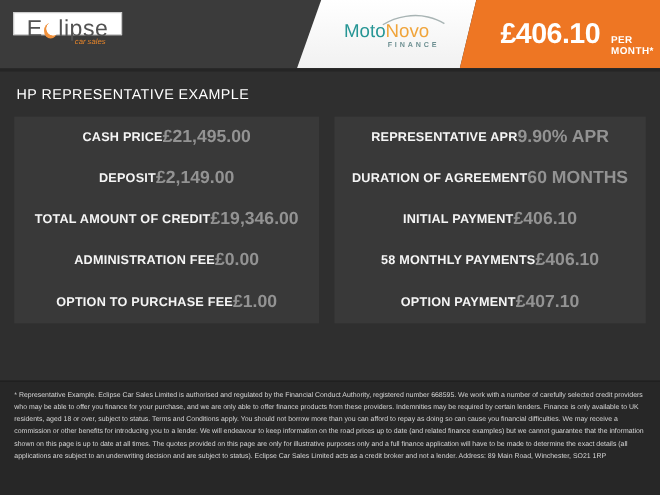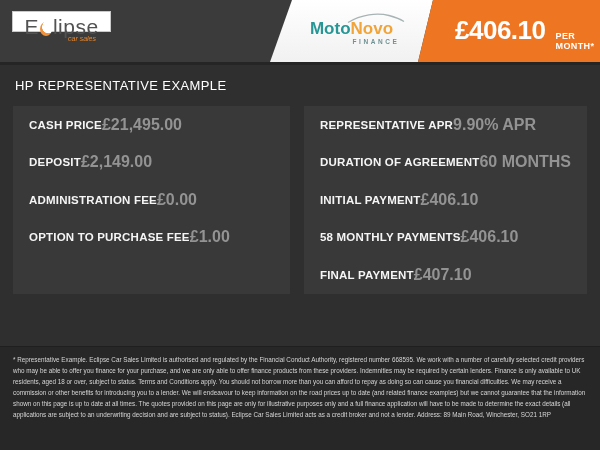--- a/index.html
+++ b/index.html
@@ -13,38 +13,38 @@
     background:linear-gradient(180deg,#ffffff 0%,#f1f1f1 100%);
     clip-path:polygon(22px 0, 163px 0, 148px 62px, 0 62px); }
   .band-orange { position:absolute; left:418px; top:0; width:182px; height:62px;
     background:#ee7623; clip-path:polygon(15px 0, 182px 0, 182px 62px, 0 62px);
     display:flex; align-items:baseline; padding:17px 0 0 37px; }
   .price-amount { font-size:26px; font-weight:700; color:#ffffff; letter-spacing:-0.5px; line-height:1; }
   .price-suffix { font-size:9px; font-weight:700; color:#ffffff; margin-left:10px; letter-spacing:0.4px; }
 
   .mn-logo { position:absolute; left:50%; top:50%; transform:translate(-50%,-46%); width:98px; text-align:center; }
   .mn-swoosh { position:absolute; right:-4px; top:-8px; }
-  .mn-word { font-size:17px; font-weight:700; line-height:1; }
+  .mn-word { font-size:17px; font-weight:400; line-height:1; }
   .mn-moto { color:#279695; }
   .mn-novo { color:#f0a43a; }
   .mn-finance { font-size:6.5px; font-weight:700; letter-spacing:2.6px; color:#6f9193; text-align:right; padding-right:1px; margin-top:1px; }
 
   .dealer-logo { position:absolute; left:12px; top:11px; width:99px; height:21px;
     background:#ffffff; border:1px solid #c9c9c9; text-align:center; }
   .dealer-word { font-size:21px; color:#525252; letter-spacing:0.5px; line-height:1; margin-top:4px; }
   .moon { display:inline-block; width:12px; height:14px; border-radius:50%;
     background:radial-gradient(circle at 70% 36%, #ffffff 49%, #f0913c 53%); vertical-align:-2px; margin:0 1px; }
   .dealer-tagline { font-size:7px; font-style:italic; color:#e8862a; text-align:right; padding-right:14px; margin-top:-2px; }
 
   
   main { flex:1 1 auto; background:#2f2f2f; border-top:3px solid #252525; }
   .page-title { font-size:13px; font-weight:400; color:#ffffff; letter-spacing:0.4px; margin:13px 0 0 15px; }
   .panels { display:flex; gap:14px; margin:13px 13px 0 13px; }
   .panel { flex:1 1 0; background:#393939; padding:0 16px; }
-  .row { height:37.5px; display:flex; justify-content:flex-start; align-items:center; }
+  .row { height:37.5px; display:flex; justify-content:center; align-items:center; }
   .row-label { font-size:11.5px; font-weight:700; color:#f5f5f5; letter-spacing:0.2px; white-space:nowrap; }
   .row-value { font-size:16px; font-weight:700; color:#939393; white-space:nowrap; }
 
   
   footer { flex:0 0 104px; background:#272727; border-top:1px solid #1f1f1f; padding:7px 13px 0 13px; }
   .smallprint { font-size:6.3px; line-height:11px; color:#d6d6d6; }
 </style>
 </head>
 <body>
 
@@ -79,20 +79,24 @@
       <section class="panel">
         <div class="row">
           <span class="row-label">CASH PRICE</span>
           <span class="row-value">£21,495.00</span>
         </div>
         <div class="row">
           <span class="row-label">DEPOSIT</span>
           <span class="row-value">£2,149.00</span>
         </div>
         <div class="row">
+          <span class="row-label">TOTAL AMOUNT OF CREDIT</span>
+          <span class="row-value">£19,346.00</span>
+        </div>
+        <div class="row">
           <span class="row-label">ADMINISTRATION FEE</span>
           <span class="row-value">£0.00</span>
         </div>
         <div class="row">
           <span class="row-label">OPTION TO PURCHASE FEE</span>
           <span class="row-value">£1.00</span>
         </div>
       </section>
 
       <section class="panel">
@@ -106,21 +110,21 @@
         </div>
         <div class="row">
           <span class="row-label">INITIAL PAYMENT</span>
           <span class="row-value">£406.10</span>
         </div>
         <div class="row">
           <span class="row-label">58 MONTHLY PAYMENTS</span>
           <span class="row-value">£406.10</span>
         </div>
         <div class="row">
-          <span class="row-label">FINAL PAYMENT</span>
+          <span class="row-label">OPTION PAYMENT</span>
           <span class="row-value">£407.10</span>
         </div>
       </section>
     </div>
   </main>
 
   <footer>
     <p class="smallprint">* Representative Example. Eclipse Car Sales Limited is authorised and regulated by the Financial Conduct Authority, registered number 668595. We work with a number of carefully selected credit providers who may be able to offer you finance for your purchase, and we are only able to offer finance products from these providers. Indemnities may be required by certain lenders. Finance is only available to UK residents, aged 18 or over, subject to status. Terms and Conditions apply. You should not borrow more than you can afford to repay as doing so can cause you financial difficulties. We may receive a commission or other benefits for introducing you to a lender. We will endeavour to keep information on the road prices up to date (and related finance examples) but we cannot guarantee that the information shown on this page is up to date at all times. The quotes provided on this page are only for illustrative purposes only and a full finance application will have to be made to determine the exact details (all applications are subject to an underwriting decision and are subject to status). Eclipse Car Sales Limited acts as a credit broker and not a lender. Address: 89 Main Road, Winchester, SO21 1RP</p>
   </footer>
 

